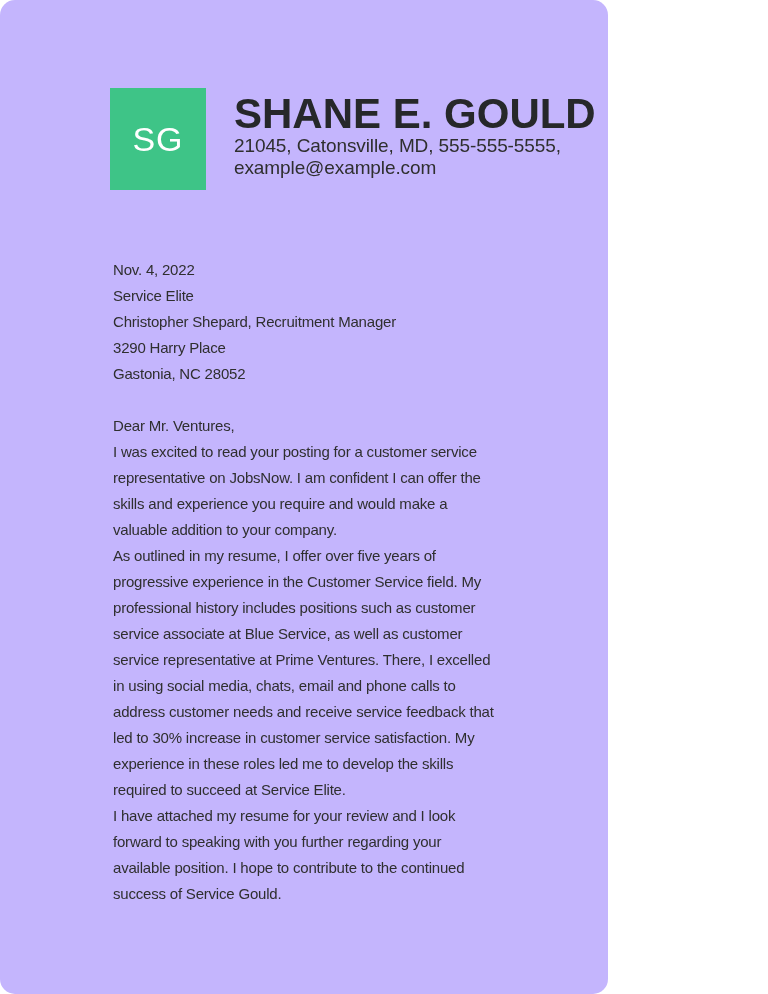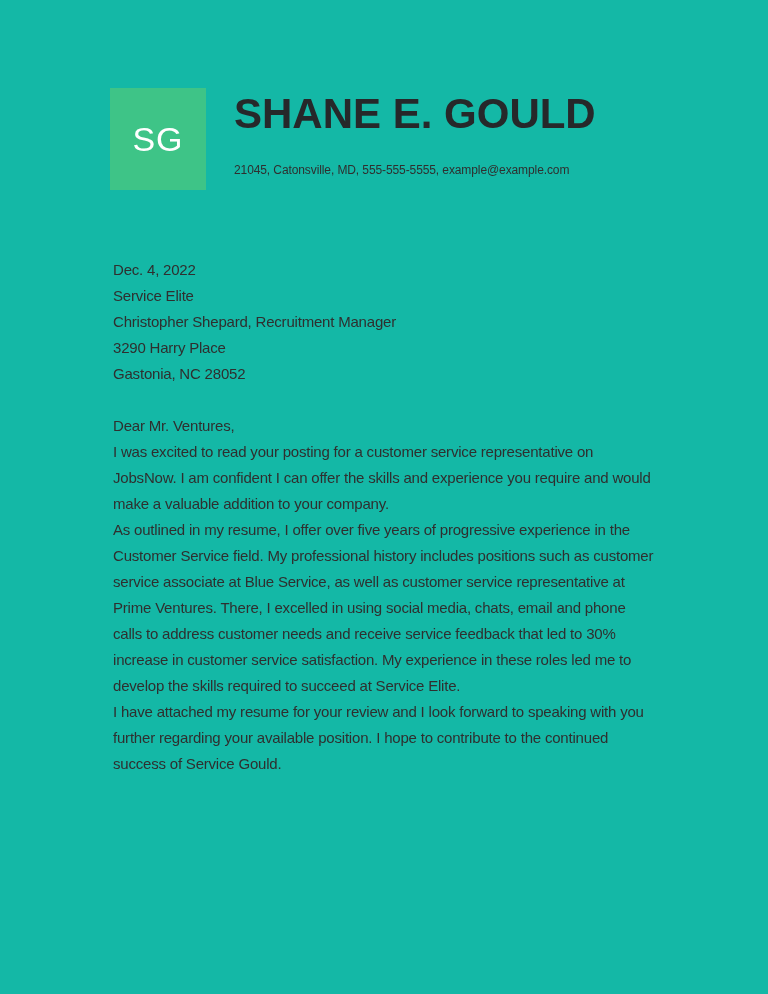--- a/index.html
+++ b/index.html
@@ -1,23 +1,24 @@
 <!DOCTYPE html>
 <html><head>
 <meta charset="utf-8">
 <style>
   * { box-sizing: border-box; }
   html, body { margin: 0; padding: 0; background: #ffffff; }
   .page {
     position: relative;
-    width: 768px;
+    width: 608px;
     height: 994px;
-    background: #14b8a6;
+    background: #c4b5fd;
     font-family: "Liberation Sans", "DejaVu Sans", sans-serif;
     overflow: hidden;
+    border-radius: 15px;
   }
   
   .header {
     display: flex;
     align-items: flex-start;
     padding: 88px 0 0 110px;
   }
   .monogram {
     flex: 0 0 auto;
     width: 96px;
@@ -38,22 +39,21 @@
   }
   .name {
     margin: 0;
     font-size: 42px;
     line-height: 1.0;
     font-weight: 700;
     letter-spacing: 0px;
     color: #26282a;
   }
   .contact {
-    margin-top: 28px;
-    font-size: 12px;
+    font-size: 19px;
     letter-spacing: -0.1px;
     color: #2f2f2f;
   }
   
   .letter-body {
     margin: 67px 110px 0 113px;
     font-size: 15px;
     line-height: 26px;
     letter-spacing: -0.2px;
     color: #2f2f2f;
@@ -75,21 +75,21 @@
     </div>
     <div class="header-text">
       <h1 class="name" style="color: rgb(38, 40, 42);">SHANE E. GOULD</h1>
       <div class="contact">21045, Catonsville, MD, 555-555-5555, example@example.com</div>
     </div>
   </header>
 
   <main class="letter-body" style="color: rgb(47, 47, 47);">
 
     <div class="address-block">
-      <p>Dec. 4, 2022</p>
+      <p>Nov. 4, 2022</p>
       <p>Service Elite</p>
       <p>Christopher Shepard, Recruitment Manager</p>
       <p>3290 Harry Place</p>
       <p>Gastonia, NC 28052</p>
     </div>
 
     <p class="salutation">Dear Mr. Ventures,</p>
 
     <p class="para">I was excited to read your posting for a customer service representative on JobsNow. I am confident I can offer the skills and experience you require and would make a valuable addition to your company.</p>
 

